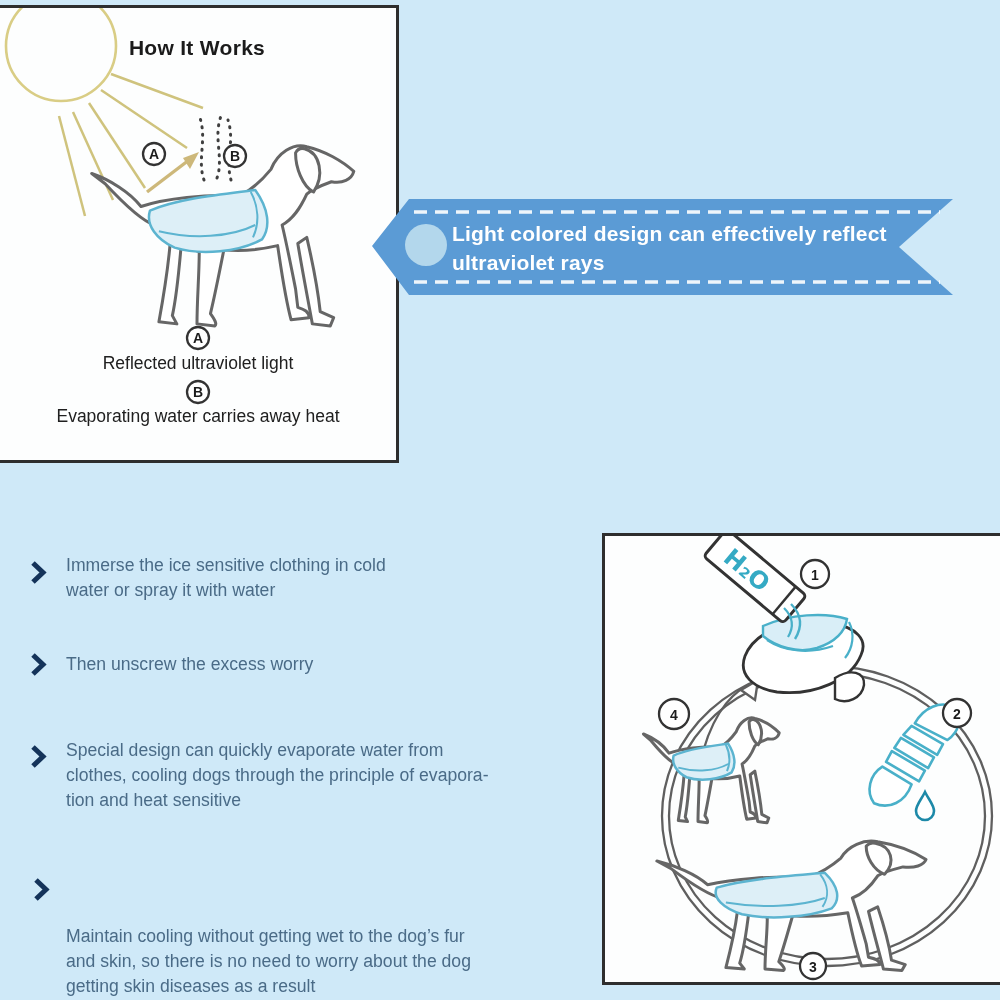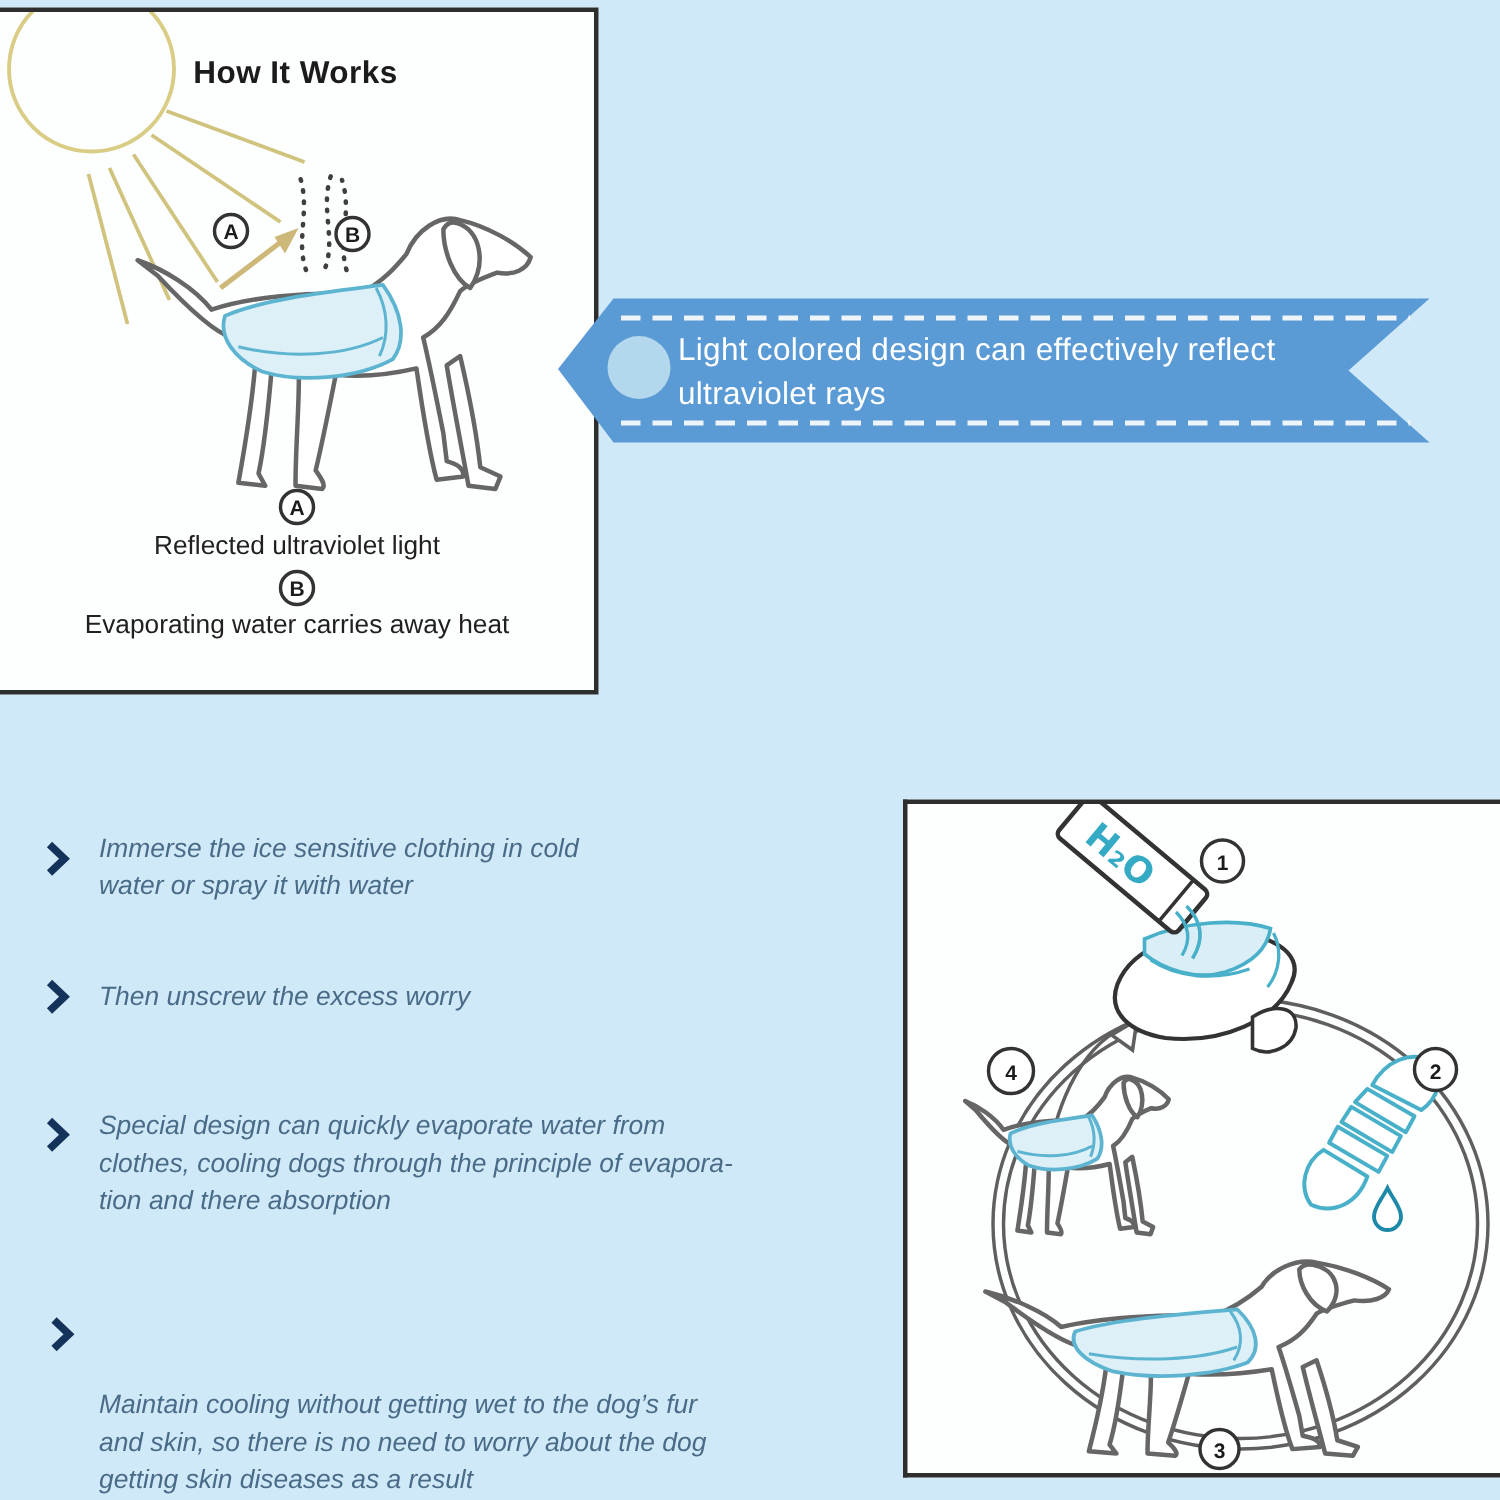--- a/index.html
+++ b/index.html
@@ -23,27 +23,27 @@
   .badge-txt{font-size:14px;font-weight:bold;fill:#1c1c1c;}
   .cap-txt{font-size:17.5px;fill:#202020;}
   .title-txt{font-size:21px;font-weight:bold;fill:#1b1b1b;letter-spacing:.3px;}
   .teal{stroke:#49b0c9;fill:#ffffff;stroke-width:2.6;stroke-linejoin:round;}
   .grayline{stroke:#5f5f5f;fill:none;stroke-width:2.3;}
 
   
   #ribbon{position:absolute;left:372px;top:196px;width:585px;height:102px;}
   #ribbon-text{
     position:absolute;left:80px;top:23px;color:#ffffff;
-    font-size:21px;line-height:29px;font-weight:400;white-space:pre-line;letter-spacing:.2px;
+    font-size:21px;line-height:29px;font-weight:700;white-space:pre-line;letter-spacing:.2px;
   }
 
   
   .bullet{position:absolute;}
   .bullet-text{
-    color:#4a6b87;font-size:17.6px;line-height:25px;white-space:pre-line;position:absolute;font-style:italic;
+    color:#4a6b87;font-size:17.6px;line-height:25px;white-space:pre-line;position:absolute;
   }
   .chev{position:absolute;width:17px;height:23px;}
 </style>
 </head>
 <body>
 
 <svg width="0" height="0" style="position:absolute" aria-hidden="true">
   <defs>
     <g id="dog">
       <path class="dog-line" d="M198,112 C204,140 208,164 210,184 L222,190 L219,198 L203,196 C199,172 194,144 190,118 Z"></path>
@@ -130,21 +130,21 @@
         <path d="M3,2 L13,11.5 L3,21" stroke="#14335a" stroke-width="5" fill="none"></path>
       </svg>
     <div class="bullet-text" style="left:66px;top:652px;width:440px">Then unscrew the excess worry</div>
   </div>
   <div class="bullet">
     <svg class="chev" style="left:30px;top:745px" viewBox="0 0 17 23">
         <path d="M3,2 L13,11.5 L3,21" stroke="#14335a" stroke-width="5" fill="none"></path>
       </svg>
     <div class="bullet-text" style="left:66px;top:738px;width:480px">Special design can quickly evaporate water from
 clothes, cooling dogs through the principle of evapora-
-tion and there absorption</div>
+tion and heat sensitive</div>
   </div>
   <div class="bullet">
     <svg class="chev" style="left:33px;top:878px" viewBox="0 0 17 23">
         <path d="M3,2 L13,11.5 L3,21" stroke="#14335a" stroke-width="5" fill="none"></path>
       </svg>
     <div class="bullet-text" style="left:66px;top:924px;width:540px;text-align:left">Maintain cooling without getting wet to the dog’s fur
 and skin, so there is no need to worry about the dog
 getting skin diseases as a result</div>
   </div>
 </div>

